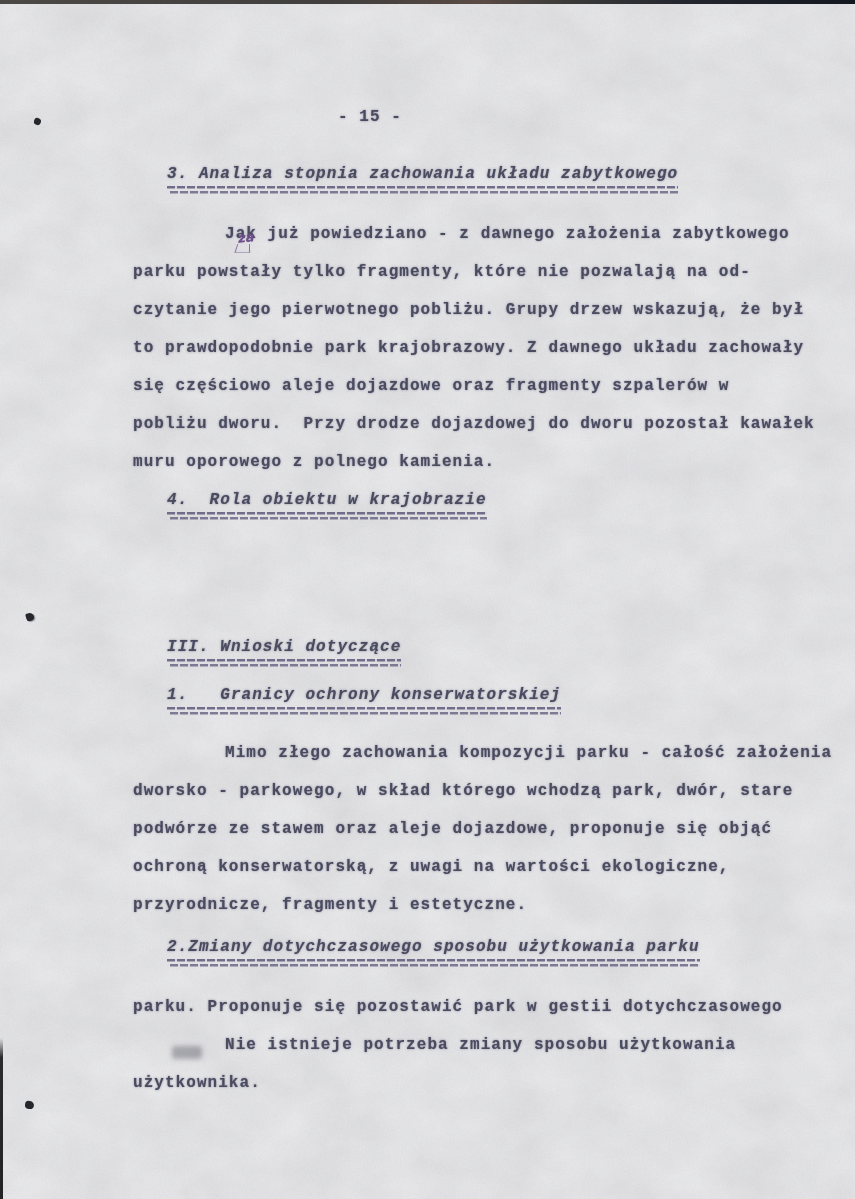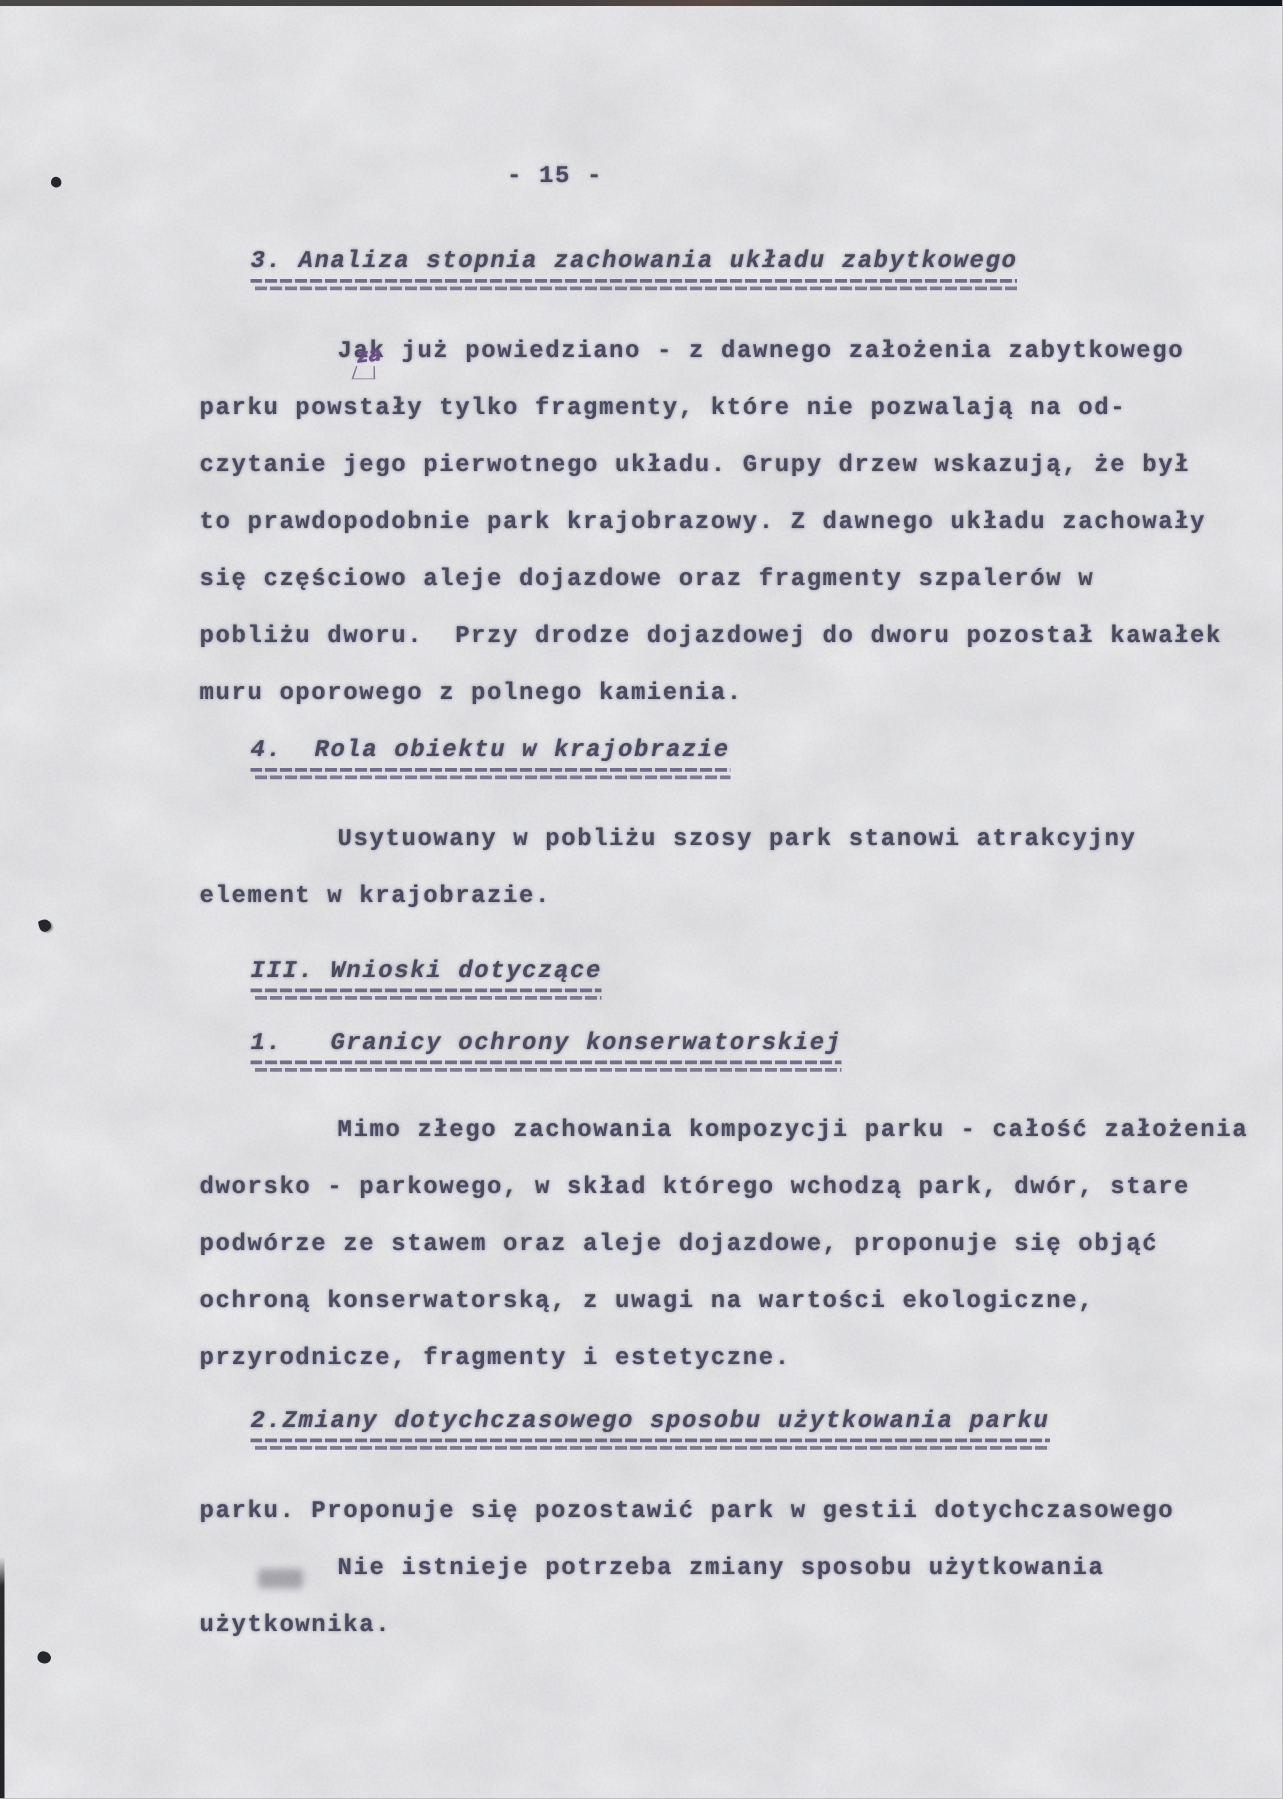--- a/index.html
+++ b/index.html
@@ -102,37 +102,33 @@
 
     <div class="tw page-number">- 15 -</div>
 
     <div class="heading h3-pos">
       <span class="tw h-text">3. Analiza stopnia zachowania układu zabytkowego</span>
       <span class="tw-underline"></span>
     </div>
     <div class="para p1-pos">
       <span class="tw line indent">Jak już powiedziano - z dawnego założenia zabytkowego</span>
       <span class="tw line">parku powstały tylko fragmenty, które nie pozwalają na od-</span>
-      <span class="tw line">czytanie jego pierwotnego układu. Grupy drzew wskazują, że był</span>
+      <span class="tw line">czytanie jego pierwotnego pobliżu. Grupy drzew wskazują, że był</span>
       <span class="tw line">to prawdopodobnie park krajobrazowy. Z dawnego układu zachowały</span>
       <span class="tw line">się częściowo aleje dojazdowe oraz fragmenty szpalerów w</span>
       <span class="tw line">pobliżu dworu.  Przy drodze dojazdowej do dworu pozostał kawałek</span>
       <span class="tw line">muru oporowego z polnego kamienia.</span>
     </div>
 
     <div class="annotation">za</div>
     <div class="annotation-caret"></div>
 
     <div class="heading h4-pos">
       <span class="tw h-text">4.  Rola obiektu w krajobrazie</span>
       <span class="tw-underline"></span>
-    </div>
-    <div class="para p2-pos">
-      <span class="tw line indent">Usytuowany w pobliżu szosy park stanowi atrakcyjny</span>
-      <span class="tw line">element w krajobrazie.</span>
     </div>
 
     <div class="heading hIII-pos">
       <span class="tw h-text">III. Wnioski dotyczące</span>
       <span class="tw-underline"></span>
     </div>
 
     <div class="heading h1-pos">
       <span class="tw h-text">1.   Granicy ochrony konserwatorskiej</span>
       <span class="tw-underline"></span>

